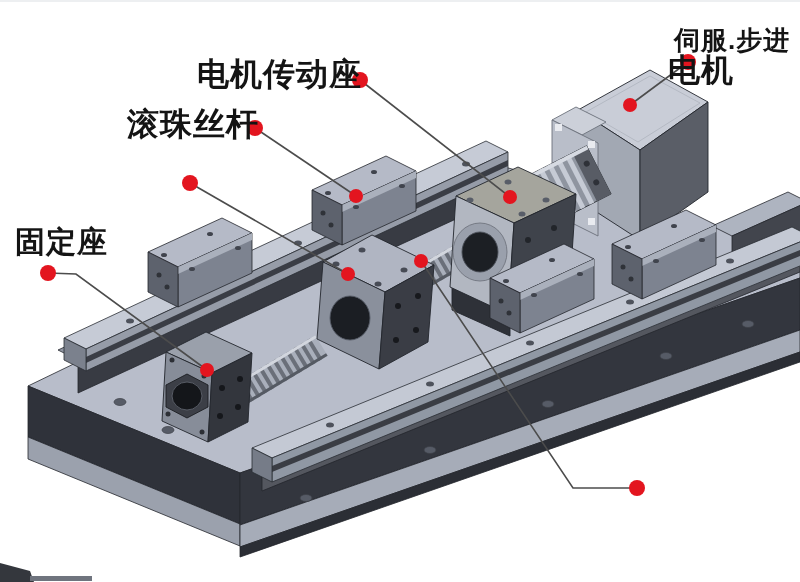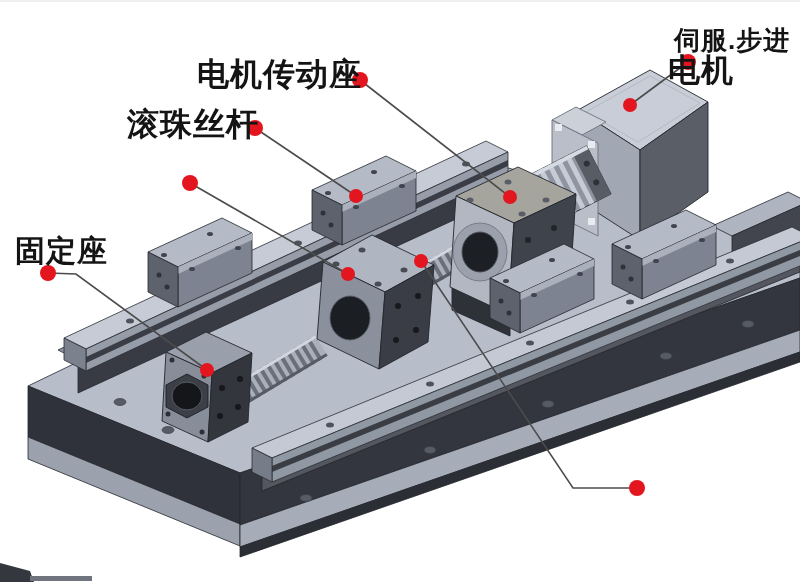--- a/index.html
+++ b/index.html
@@ -4,21 +4,21 @@
 <style>
   html,body{margin:0;padding:0;background:#ffffff;}
   #stage{position:relative;width:800px;height:582px;background:#ffffff;overflow:hidden;
          font-family:"Liberation Sans","DejaVu Sans",sans-serif;}
   #stage svg{position:absolute;left:0;top:0;}
   .label{position:absolute;font-weight:700;color:#141414;white-space:nowrap;
          letter-spacing:1px;line-height:1.05;}
   .lbl-motor-mount{left:197px;top:58px;font-size:32px;}
   .lbl-linear-guide{left:127px;top:108px;font-size:32px;}
   .lbl-nut-seat{left:83px;top:164px;font-size:32px;}
-  .lbl-fixed-seat{left:15px;top:235px;font-size:30px;}
+  .lbl-fixed-seat{left:15px;top:226px;font-size:30px;}
   .lbl-servo-1{left:674px;top:27px;font-size:26px;}
   .lbl-servo-2{left:668px;top:54px;font-size:32px;text-align:right;}
   .lbl-ball-screw{left:646px;top:469px;font-size:32px;}
   .topline{position:absolute;left:0;top:0;width:800px;height:2px;background:#edeff1;}
 </style>
 </head>
 <body>
 
 <div id="stage">
   <div class="topline"></div>

